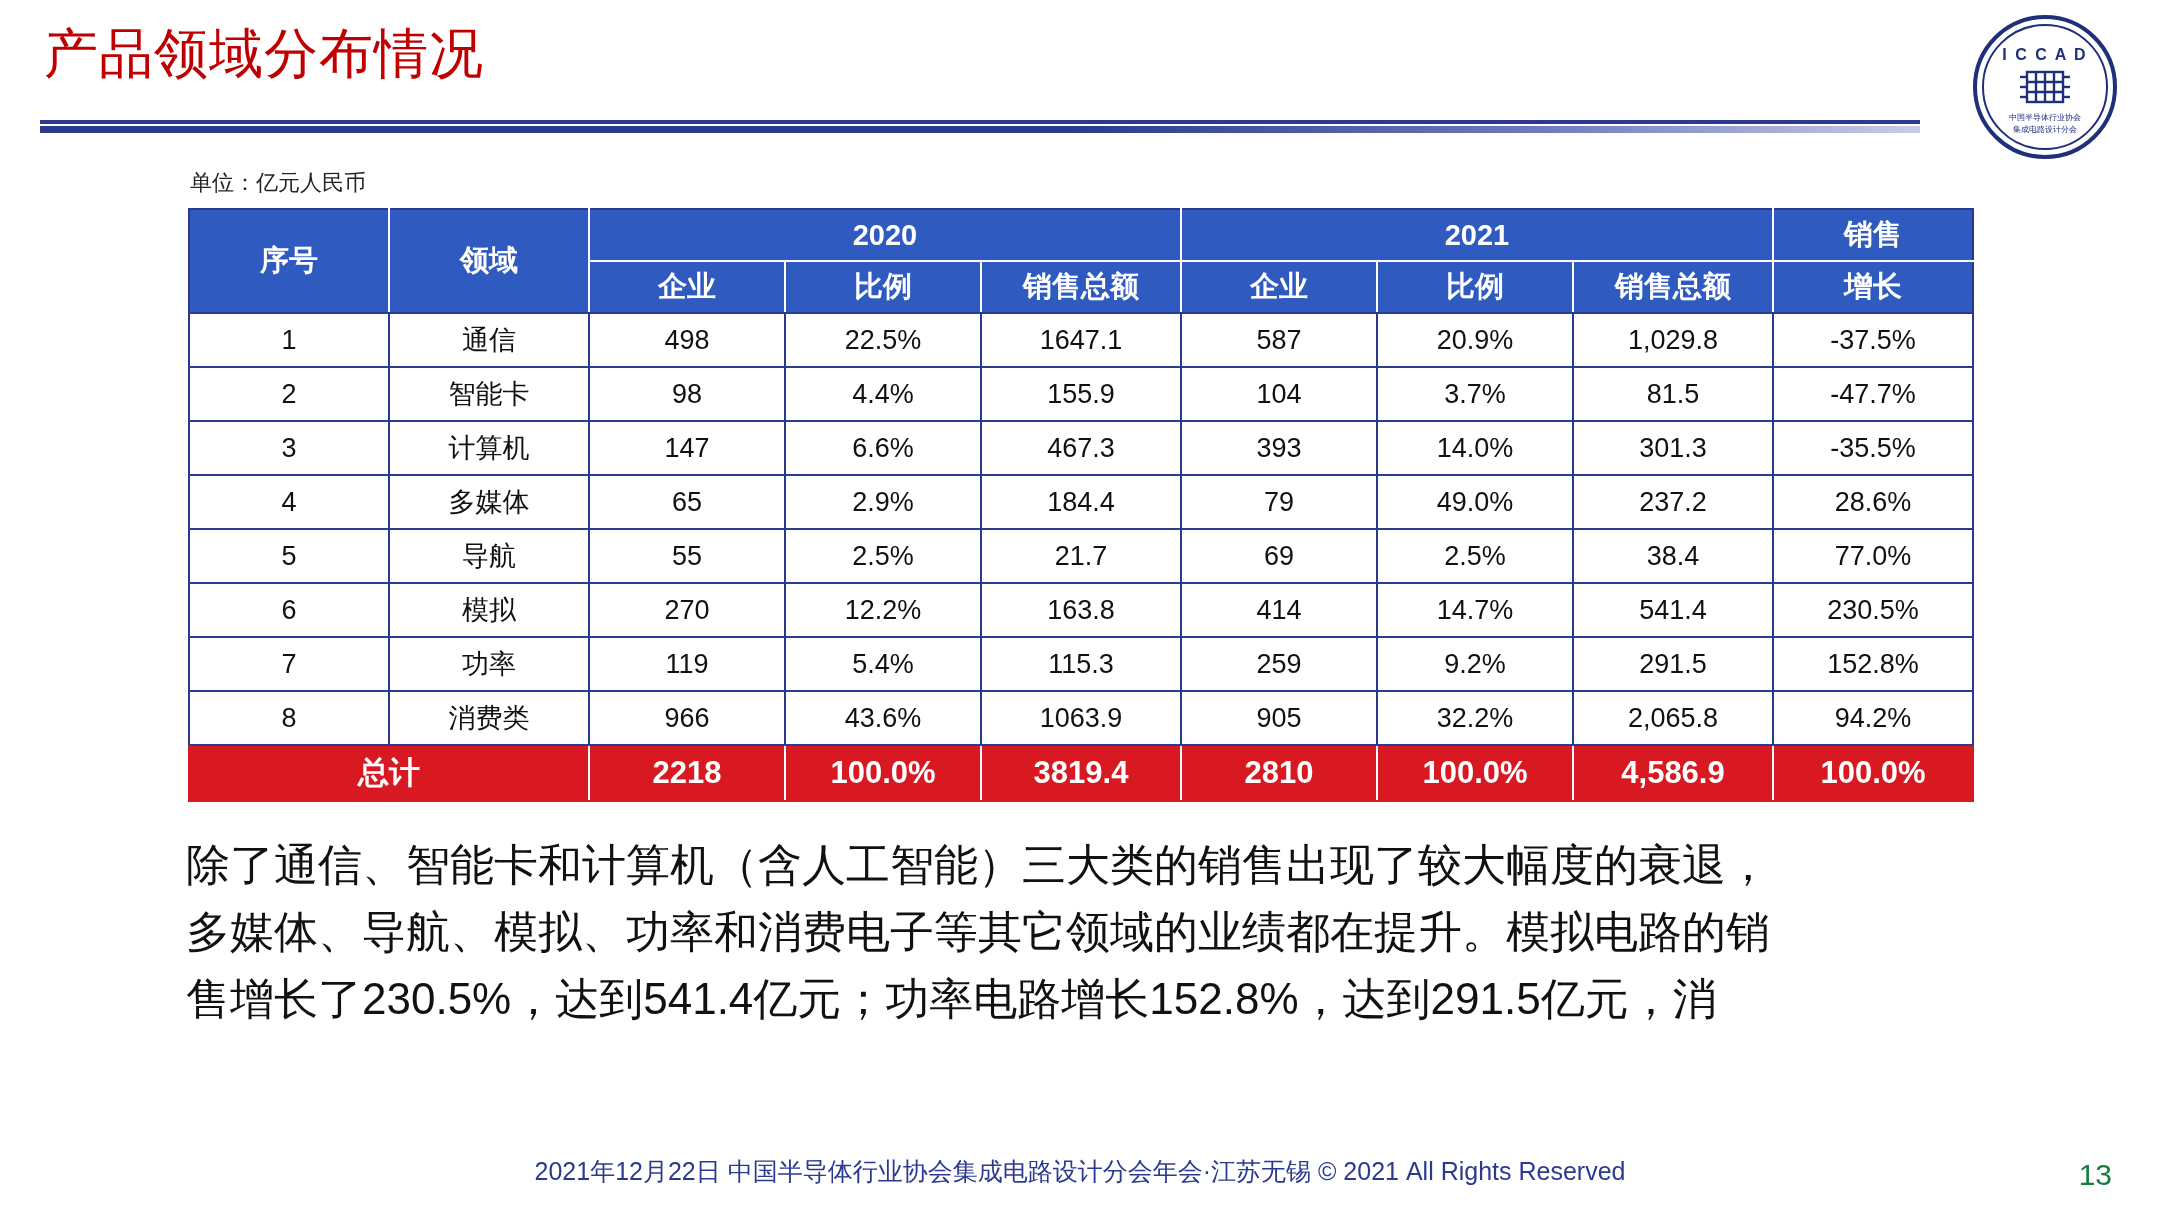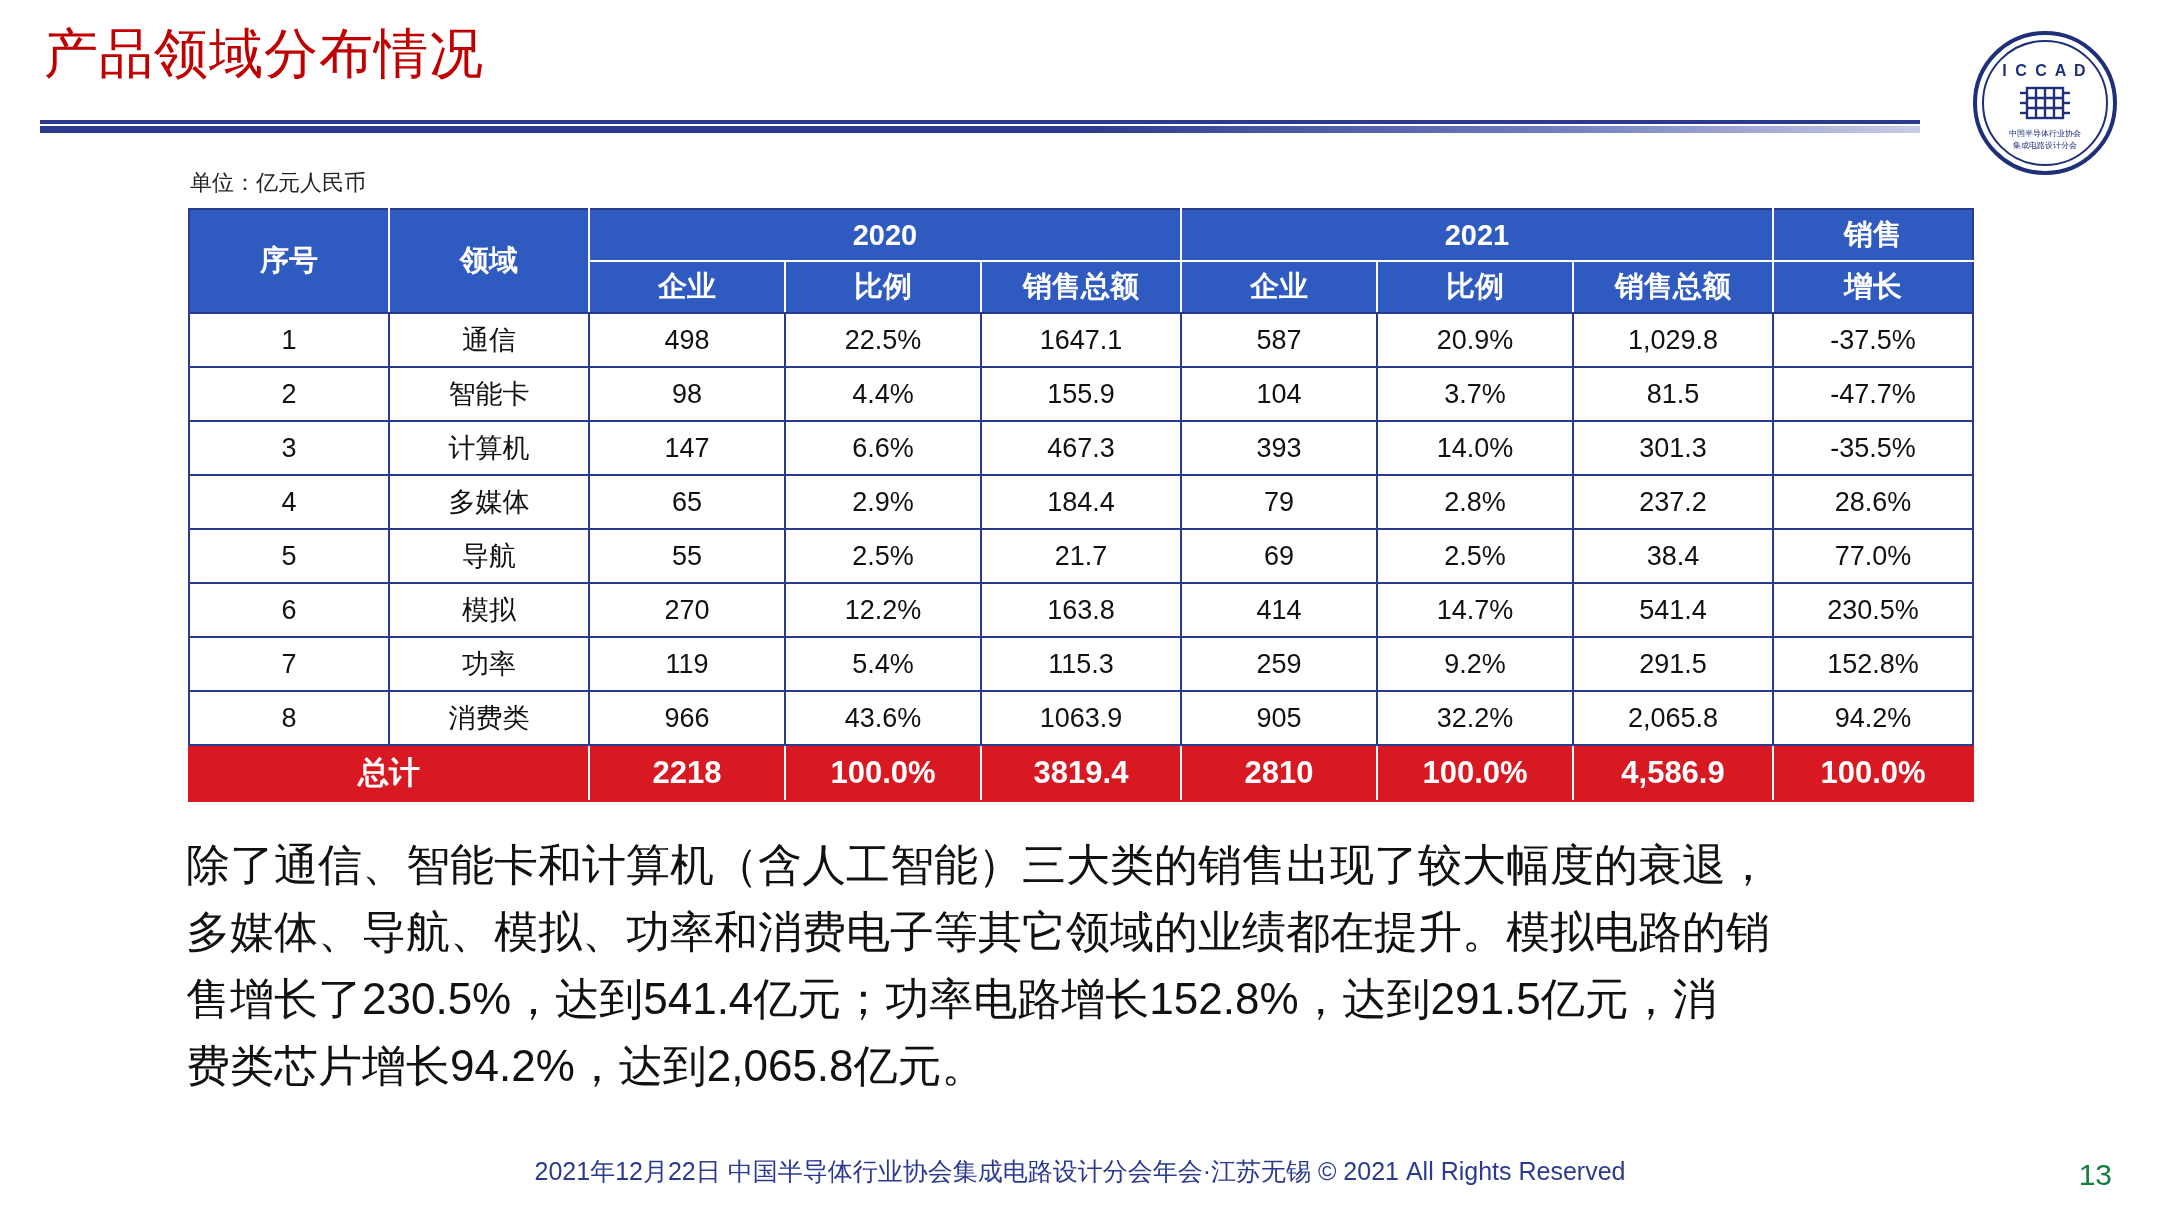--- a/index.html
+++ b/index.html
@@ -37,21 +37,21 @@
   .title-rule.top {
     top: 120px;
     height: 4px;
     background: #2b3a8f;
   }
 
   
   .logo {
     position: absolute;
     right: 42px;
-    top: 30px;
+    top: 14px;
     width: 146px;
     height: 146px;
   }
   .logo svg { display: block; }
 
   
   .unit-note {
     position: absolute;
     left: 190px;
     top: 168px;
@@ -245,21 +245,21 @@
         <td class="num">301.3</td>
         <td class="num">-35.5%</td>
       </tr>
       <tr>
         <td>4</td>
         <td>多媒体</td>
         <td class="num">65</td>
         <td class="num">2.9%</td>
         <td class="num">184.4</td>
         <td class="num">79</td>
-        <td class="num">2.8%</td>
+        <td class="num">49.0%</td>
         <td class="num">237.2</td>
         <td class="num">28.6%</td>
       </tr>
       <tr>
         <td>5</td>
         <td>导航</td>
         <td class="num">55</td>
         <td class="num">2.5%</td>
         <td class="num">21.7</td>
         <td class="num">69</td>
@@ -311,17 +311,16 @@
         <td class="edge-b edge-r">100.0%</td>
       </tr>
     </tbody>
   </table>
 </div>
 
 <div class="body-text">
   <p>除了通信、智能卡和计算机（含人工智能）三大类的销售出现了较大幅度的衰退，</p>
   <p>多媒体、导航、模拟、功率和消费电子等其它领域的业绩都在提升。模拟电路的销</p>
   <p>售增长了230.5%，达到541.4亿元；功率电路增长152.8%，达到291.5亿元，消</p>
-  <p>费类芯片增长94.2%，达到2,065.8亿元。</p>
 </div>
 
 <div class="footer">2021年12月22日 中国半导体行业协会集成电路设计分会年会·江苏无锡 © 2021 All Rights Reserved</div>
 <div class="page-no">13</div>
 
 </body></html>

